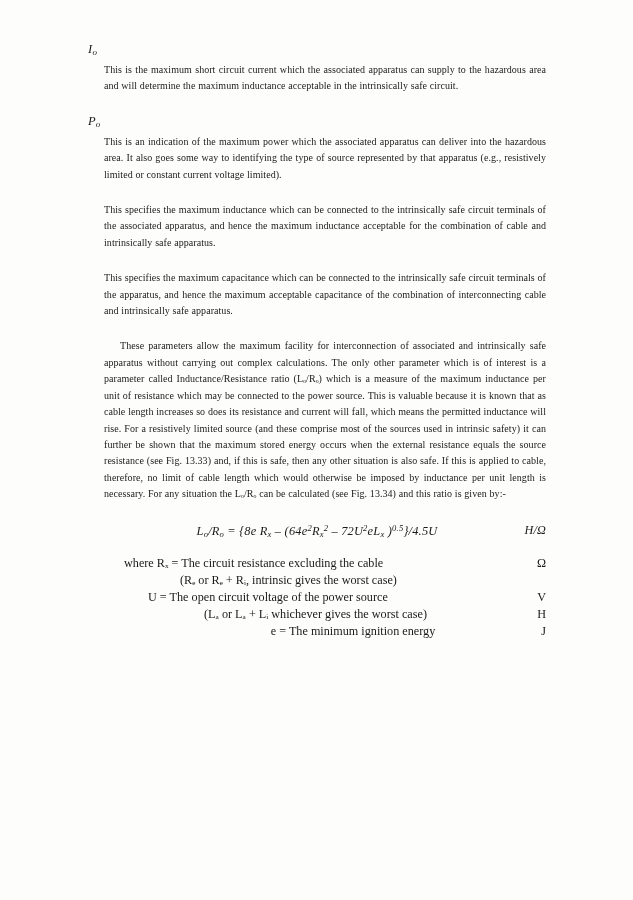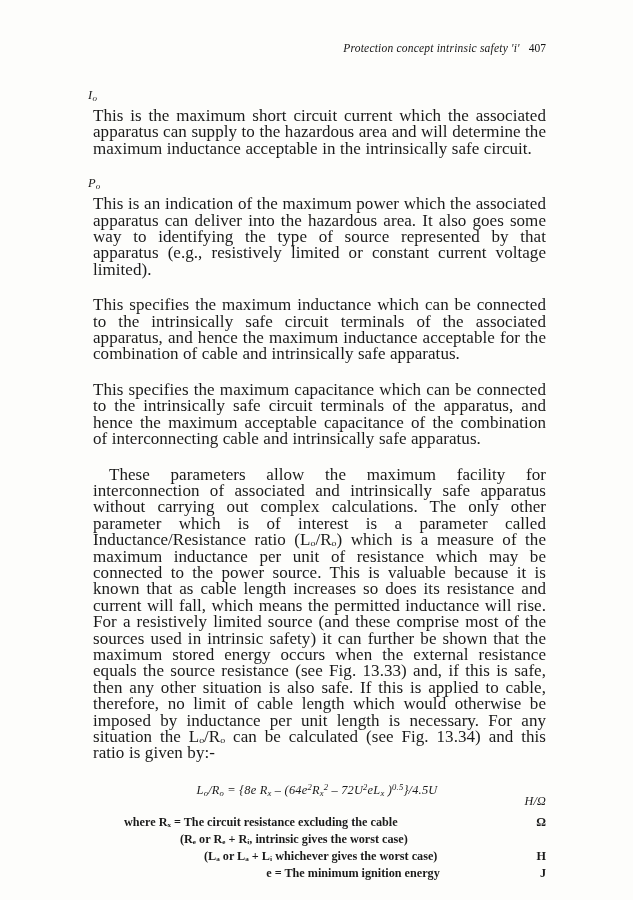--- a/index.html
+++ b/index.html
@@ -47,77 +47,73 @@
     font-style: italic;
     margin: 0 0 5px 0;
     letter-spacing: 0.2px;
   }
   .symbol .sub {
     font-size: 9px;
     vertical-align: -2px;
     font-style: italic;
   }
   p.body {
-    font-size: 17px;
+    font-size: 10px;
     line-height: 16.4px;
     text-align: justify;
-    margin: 0 0 19px 5px;
+    margin: 0 0 19px 16px;
     letter-spacing: 0.05px;
     word-spacing: 0.2px;
   }
   p.body.indent {
     text-indent: 16px;
   }
   .formula {
     text-align: center;
     font-size: 12.4px;
     margin: 20px 0 16px 0;
     position: relative;
     letter-spacing: 0.2px;
     font-style: italic;
   }
   .formula .unit {
     position: absolute;
     right: 0;
-    top: 12px;
+    top: 0;
     font-size: 12.2px;
   }
   sub { font-size: 8.6px; vertical-align: -2px; }
   sup { font-size: 8.6px; vertical-align: 4px; }
   .wherelist {
     font-size: 12.2px;
     line-height: 17px;
     margin-left: 36px;
     width: 422px;
   }
   .wrow {
     position: relative;
     white-space: nowrap;
-    font-weight: bold;
   }
   .wrow .u {
     position: absolute;
     right: 0;
     top: 0;
   }
   .wrow.c1 { padding-left: 0px; }
   .wrow.c2 { padding-left: 56px; }
   .wrow.c3 { padding-left: 24px; }
   .wrow.c4 { padding-left: 80px; }
   .wrow.c5 { padding-left: 36px; text-align: center; }
 </style>
 </head>
 <body>
 
 <div class="page">
   <div class="content">
 
-    <div class="header">
-      <span>Protection concept intrinsic safety 'i'</span><span class="pageno">407</span>
-    </div>
 
     <div class="symbol">
       <span>I</span><span class="sub">o</span>
     </div>
     <p class="body">This is the maximum short circuit current which the associated apparatus can supply to the hazardous area and will determine the maximum inductance acceptable in the intrinsically safe circuit.</p>
 
     <div class="symbol">
       <span>P</span><span class="sub">o</span>
     </div>
     <p class="body">This is an indication of the maximum power which the associated apparatus can deliver into the hazardous area. It also goes some way to identifying the type of source represented by that apparatus (e.g., resistively limited or constant current voltage limited).</p>
@@ -136,20 +132,24 @@
     <div class="wherelist">
       <div class="wrow c1">
         <span>where  Rₓ = The circuit resistance excluding the cable</span>
         <span class="u">Ω</span>
       </div>
       <div class="wrow c2">
         <span>(Rₑ or Rₑ + Rᵢ, intrinsic gives the worst case)</span>
         <span class="u"></span>
       </div>
       <div class="wrow c3">
+        <span>U = The open circuit voltage of the power source</span>
+        <span class="u">V</span>
+      </div>
+      <div class="wrow c3">
         <span class="u">H</span>
       </div>
       <div class="wrow c4">
         <span>(Lₐ or Lₐ + Lᵢ whichever gives the worst case)</span>
         <span class="u"></span>
       </div>
       <div class="wrow c5">
         <span>e =  The minimum ignition energy</span>
         <span class="u">J</span>
       </div>

